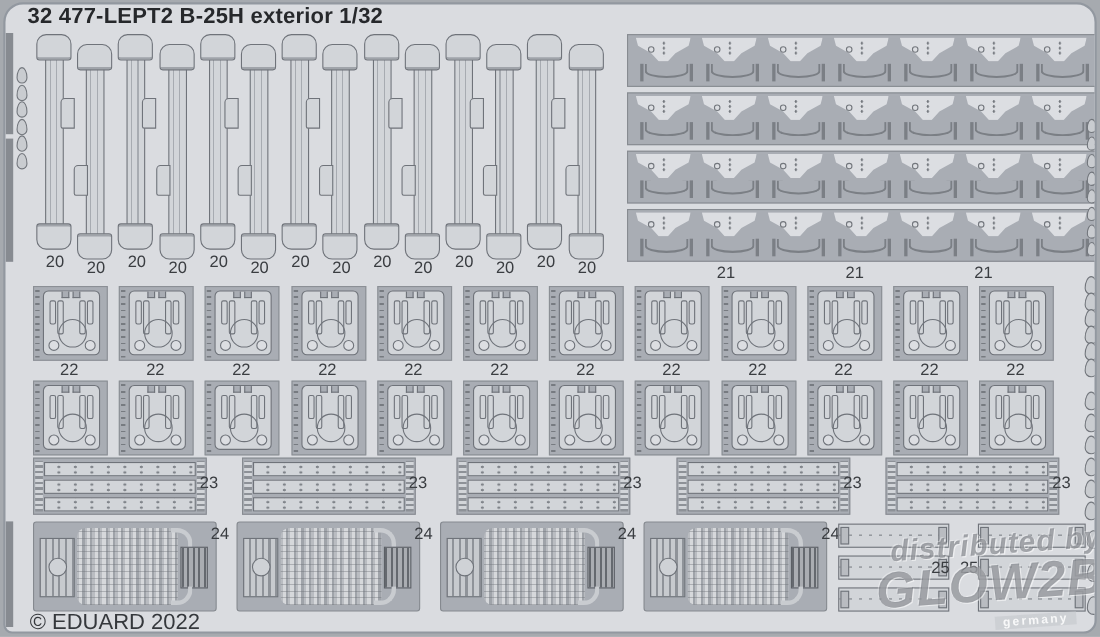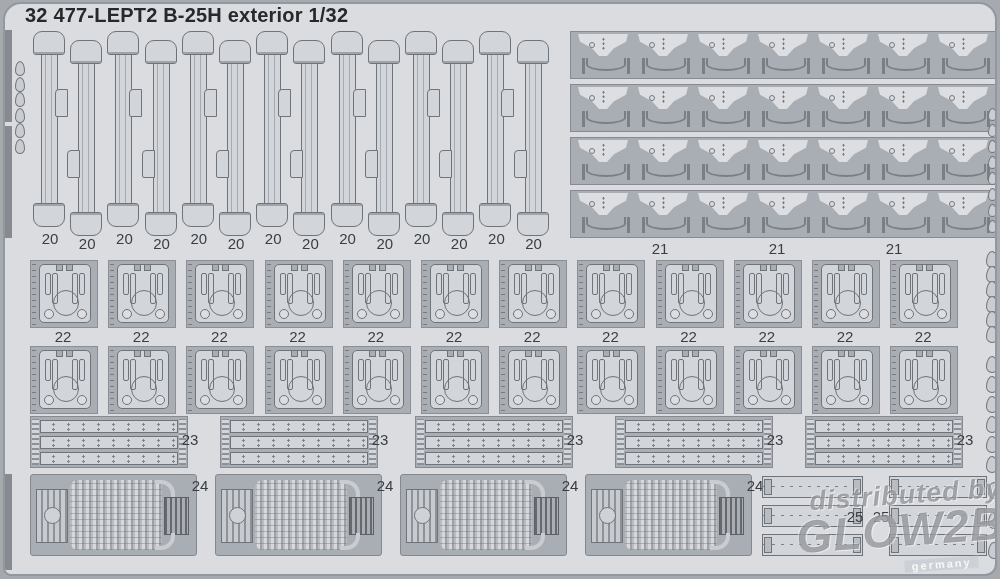--- a/index.html
+++ b/index.html
@@ -854,20 +854,21 @@
       </div>
     <div id="ebars">
         <div class="ebar" style="left: 0px; top: 26px; height: 92px;"></div>
         <div class="ebar" style="left: 0px; top: 122px; height: 112px;"></div>
         <div class="ebar" style="left: 0px; top: 470px; height: 96px;"></div>
         <div class="ebar" style="left: 990px; top: 120px; height: 100px;"></div>
         <div class="ebar" style="left: 990px; top: 240px; height: 96px;"></div>
         <div class="ebar" style="left: 990px; top: 344px; height: 126px;"></div>
       </div>
 
+    <div class="copyright">© EDUARD 2022</div>
 
     <div class="watermark">
       <div class="wm1">distributed by</div>
       <div class="wm2">GLOW2B</div>
       <div><span class="wm3">germany</span></div>
     </div>
   </div>
 </div>
 
 </body></html>

